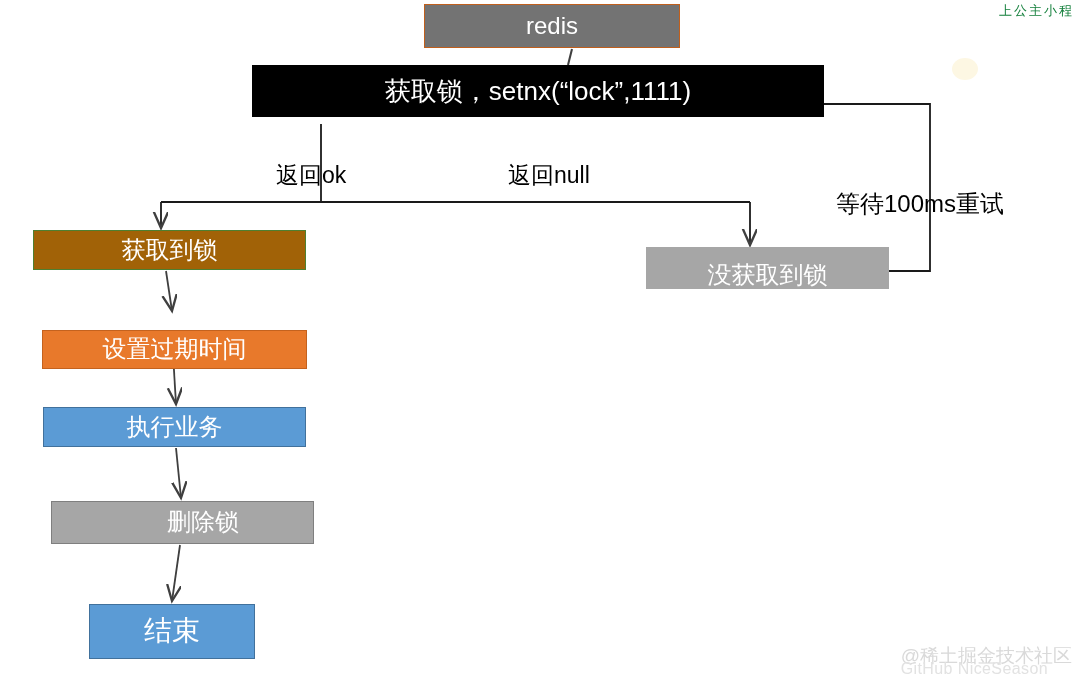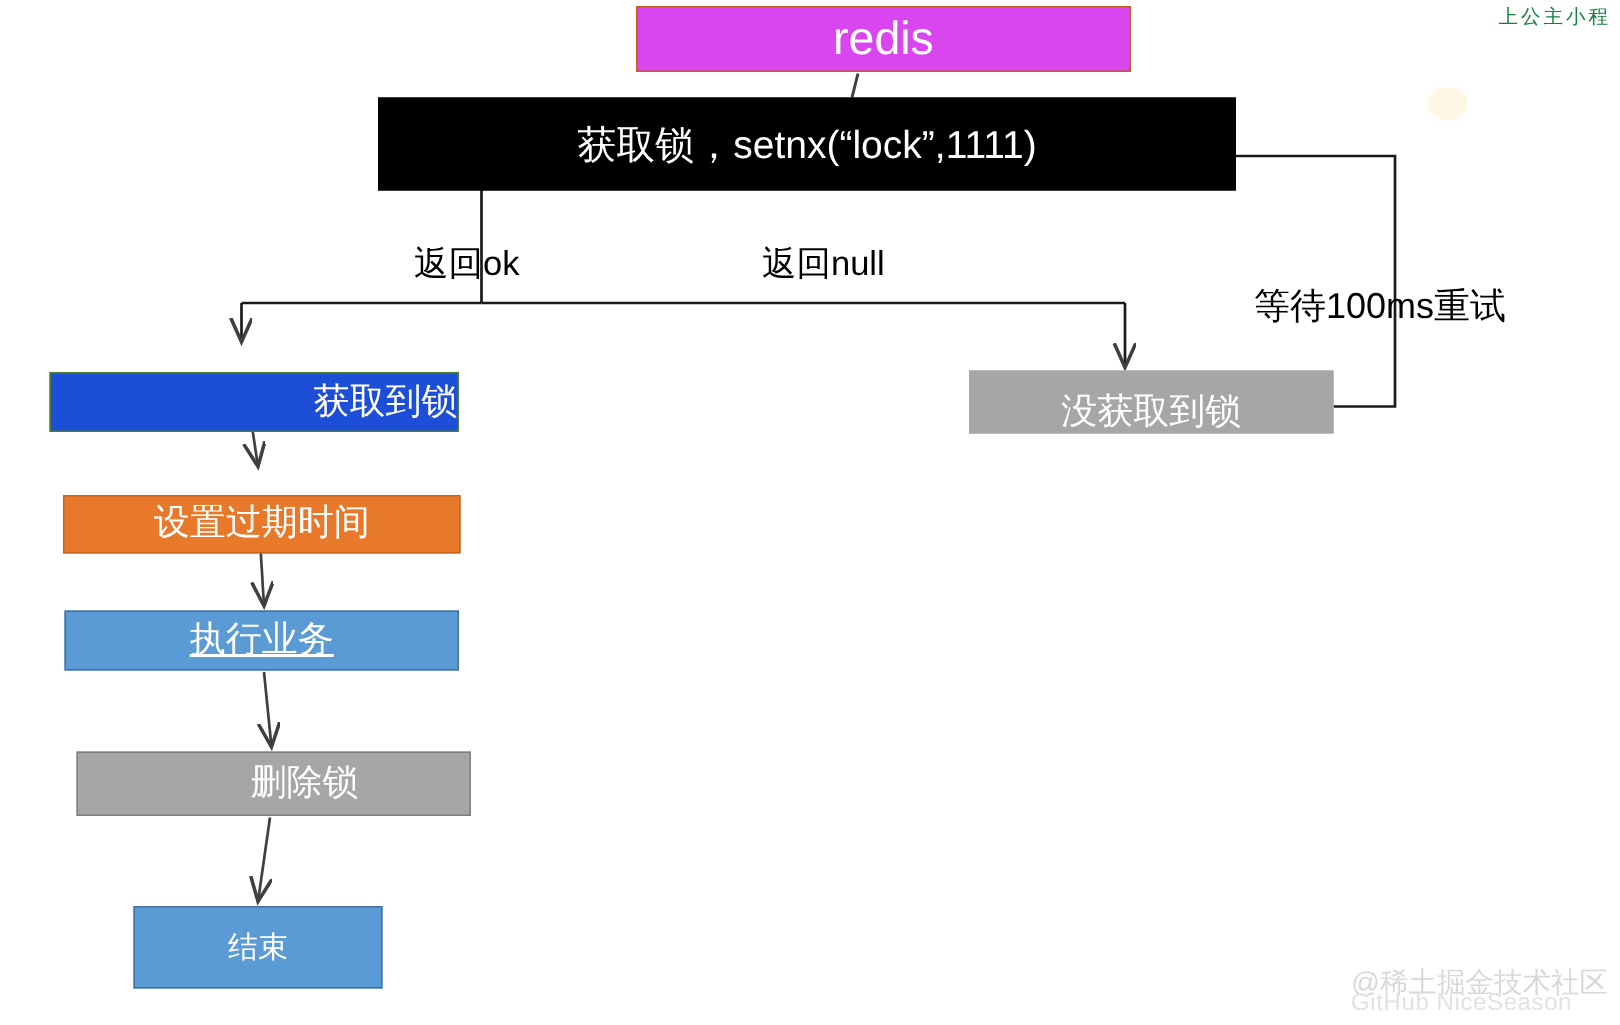--- a/index.html
+++ b/index.html
@@ -28,63 +28,61 @@
     box-sizing: border-box;
     display: flex;
     align-items: center;
     justify-content: center;
     color: #ffffff;
     text-align: center;
     line-height: 1.1;
     white-space: nowrap;
   }
   .node-redis {
-    left: 424px; top: 4px; width: 330px; height: 44px;
-    background: #d946ef;
+    left: 424px; top: 4px; width: 256px; height: 44px;
+    background: #737373;
     border: 1px solid #C05F1C;
-    font-size: 31px;
+    font-size: 24px;
   }
   .node-setnx {
-    left: 252px; top: 65px; width: 572px; height: 62px;
+    left: 252px; top: 65px; width: 572px; height: 52px;
     background: #000000;
     border: 1px solid #000000;
     font-size: 26px;
   }
   .node-got-lock {
-    left: 33px; top: 248px; width: 273px; height: 40px;
-    background: #1d4ed8;
+    left: 33px; top: 230px; width: 273px; height: 40px;
+    background: #a16207;
     border: 1px solid #4E7F30;
     font-size: 24px;
-    justify-content: flex-end;
   }
   .node-set-expire {
     left: 42px; top: 330px; width: 265px; height: 39px;
     background: #E8792B;
     border: 1px solid #C4621E;
     font-size: 24px;
   }
   .node-exec-biz {
     left: 43px; top: 407px; width: 263px; height: 40px;
     background: #5B9BD5;
     border: 1px solid #41719C;
     font-size: 24px;
-    text-decoration: underline;
   }
   .node-del-lock {
     left: 51px; top: 501px; width: 263px; height: 43px;
     background: #A6A6A6;
     border: 1px solid #7F7F7F;
     font-size: 24px;
     padding-left: 41px;
   }
   .node-end {
     left: 89px; top: 604px; width: 166px; height: 55px;
     background: #5B9BD5;
     border: 1px solid #41719C;
-    font-size: 20px;
+    font-size: 28px;
   }
   .node-no-lock {
     left: 646px; top: 247px; width: 243px; height: 42px;
     background: #A6A6A6;
     border: 1px solid #A6A6A6;
     font-size: 24px;
     align-items: flex-end;
   }
   .edge-label {
     position: absolute;

